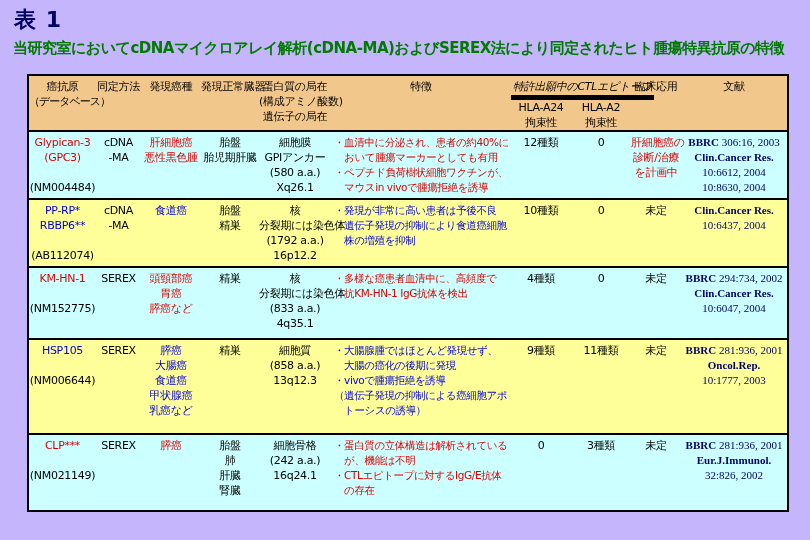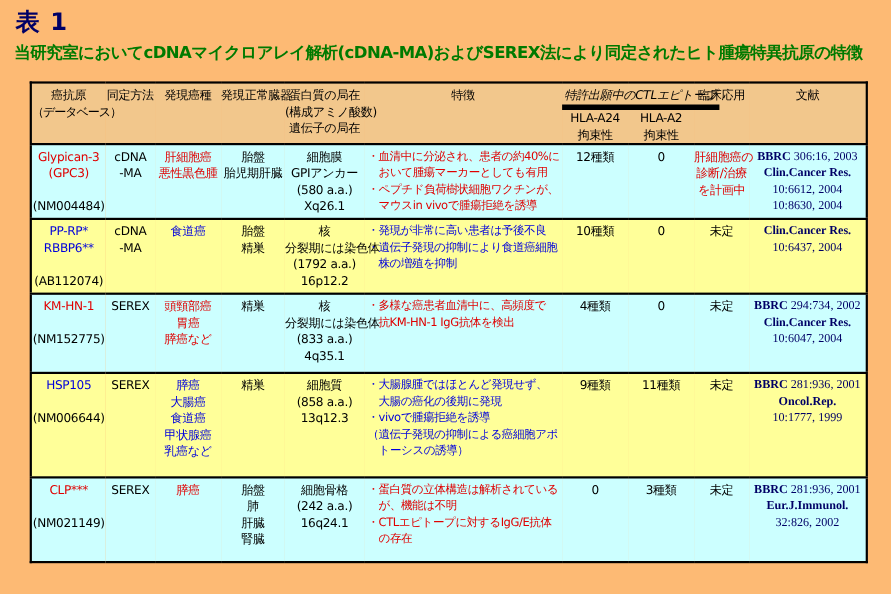--- a/index.html
+++ b/index.html
@@ -1,16 +1,16 @@
 <!DOCTYPE html>
 <html><head>
 <meta charset="utf-8">
 <style>
   html,body{margin:0;padding:0;}
-  .page{position:relative;width:810px;height:540px;background:#fdba74;overflow:hidden;
+  .page{position:relative;width:810px;height:540px;background:#c4b5fd;overflow:hidden;
         font-family:"DejaVu Sans",sans-serif;}
   .title{position:absolute;left:14px;top:5px;font-size:22px;font-weight:bold;color:#000066;
          letter-spacing:1px;}
   .subtitle{position:absolute;left:13px;top:39px;font-size:15px;font-weight:bold;color:#007A00;
             letter-spacing:-0.5px;white-space:pre;}
   table.main{position:absolute;left:27px;top:74px;width:760px;border-collapse:collapse;
              table-layout:fixed;border:2px solid #000;font-size:11px;line-height:15px;
              letter-spacing:-0.3px;}
   thead th{background:#F2C78C;font-weight:normal;vertical-align:top;padding:3px 0 0 0;
            text-align:center;color:#000;}
@@ -270,21 +270,21 @@
           </td>
           <td>
             <div class="ln black">11種類</div>
           </td>
           <td>
             <div class="ln black">未定</div>
           </td>
           <td>
             <div class="ln ref"><span class="b">BBRC </span><span>281:936, 2001</span></div>
             <div class="ln ref"><span class="b">Oncol.Rep.</span></div>
-            <div class="ln ref"><span>10:1777, 1999</span></div>
+            <div class="ln ref"><span>10:1777, 2003</span></div>
           </td>
         </tr>
         <tr class="cyan" style="height: 77px;">
           <td>
             <div class="ln red">CLP***</div>
             <div class="ln black">&nbsp;</div>
             <div class="ln black">(NM021149)</div>
           </td>
           <td>
             <div class="ln black">SEREX</div>

